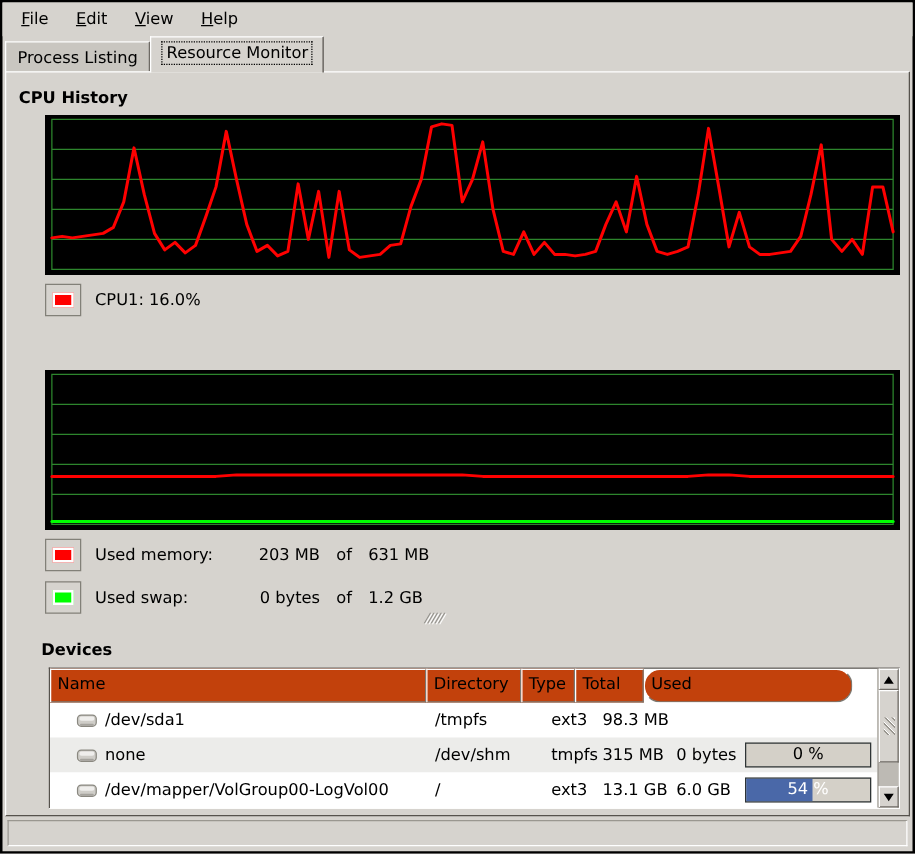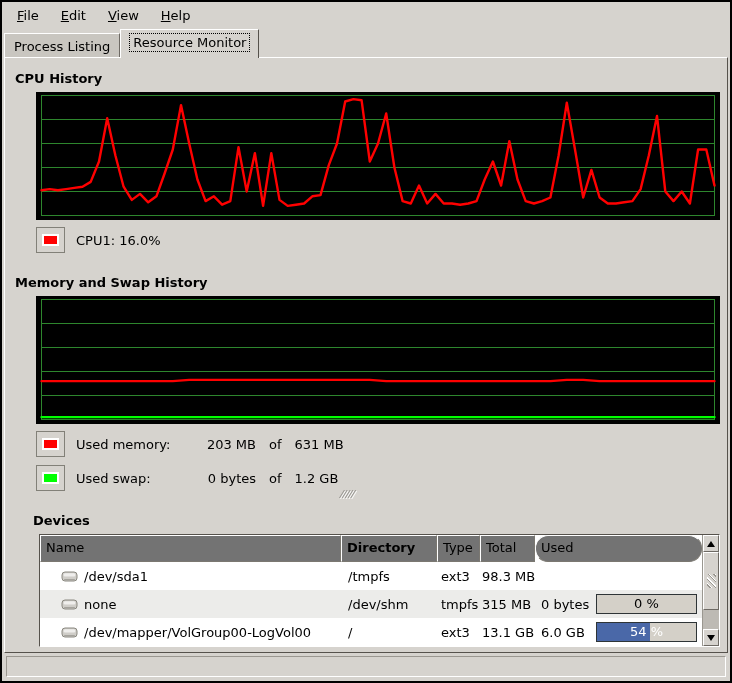--- a/index.html
+++ b/index.html
@@ -57,24 +57,24 @@
 
   
   .devtable {
     position:absolute; left:34px; top:476px; width:681px;
     border:1px solid; border-color:#56524c #fff #fff #56524c;
     background:#fff; display:flex;
   }
   .tbl-main { width:662px; }
   .thead { display:flex; height:27px; }
   .th {
-    background:#737373; border:1px solid; border-color:#fff #7b7871 #7b7871 #fff;
+    background:#c2410c; border:1px solid; border-color:#fff #7b7871 #7b7871 #fff;
     padding:4px 0 17px 5px; overflow:hidden; white-space:nowrap; cursor:default;
   }
-  .th.c0{width:301px;} .th.c1{width:96px;font-weight:bold;} .th.c2{width:43px;} .th.c3{width:55px;} .th.c4{width:167px;border-radius:13px;}
+  .th.c0{width:301px;} .th.c1{width:76px;} .th.c2{width:43px;} .th.c3{width:55px;} .th.c4{width:167px;border-radius:13px;}
   .trow { display:flex; height:28px; align-items:center; cursor:default; }
   .cell { overflow:hidden; white-space:nowrap; height:28px; display:flex; align-items:center; }
   .cell.name { width:301px; padding-left:21px; }
   .cell.dir  { width:96px;  padding-left:7px; }
   .cell.type { width:43px;  padding-left:4px; }
   .cell.total{ width:55px;  padding-left:2px; }
   .cell.used { width:167px; position:relative; padding-left:6px; }
   .disk-icon { width:17px; height:15px; margin-right:6px; flex:none; }
   .pbar {
     position:absolute; right:5px; top:4px; width:101px; height:20px;
@@ -143,21 +143,20 @@
         </svg>
       </div>
 
     <div class="legend-row" style="top:169px;">
       <div class="swatch">
         <div class="swatch-inner" style="background: rgb(255, 0, 0);"></div>
       </div>
       <span class="legend-text">CPU1: 16.0%</span>
     </div>
 
-    <div class="section-title" style="left:10px; top:217px;">Memory and Swap History</div>
 
     <div class="graph" style="top:238px;">
         <svg viewBox="0 0 684 128" preserveAspectRatio="none">
           <rect x="0" y="0" width="684" height="128" fill="#000000"></rect>
           <rect x="5.5" y="3.5" width="673" height="120" fill="none" stroke="#2d862d" stroke-width="1"></rect>
           <line x1="5.5" y1="99.5" x2="678.5" y2="99.5" stroke="#2d862d" stroke-width="1"></line>
           <line x1="5.5" y1="75.5" x2="678.5" y2="75.5" stroke="#2d862d" stroke-width="1"></line>
           <line x1="5.5" y1="51.5" x2="678.5" y2="51.5" stroke="#2d862d" stroke-width="1"></line>
           <line x1="5.5" y1="27.499999999999993" x2="678.5" y2="27.499999999999993" stroke="#2d862d" stroke-width="1"></line>
           <polyline points="5.5,85.1 21.9,85.1 38.3,85.1 54.7,85.1 71.2,85.1 87.6,85.1 104.0,85.1 120.4,85.1 136.8,85.1 153.2,83.9 169.6,83.9 186.1,83.9 202.5,83.9 218.9,83.9 235.3,83.9 251.7,83.9 268.1,83.9 284.5,83.9 301.0,83.9 317.4,83.9 333.8,83.9 350.2,85.1 366.6,85.1 383.0,85.1 399.5,85.1 415.9,85.1 432.3,85.1 448.7,85.1 465.1,85.1 481.5,85.1 497.9,85.1 514.4,85.1 530.8,83.9 547.2,83.9 563.6,85.1 580.0,85.1 596.4,85.1 612.8,85.1 629.3,85.1 645.7,85.1 662.1,85.1 678.5,85.1" fill="none" stroke="#ff0000" stroke-width="2.4" stroke-linejoin="round" stroke-linecap="round"></polyline>

